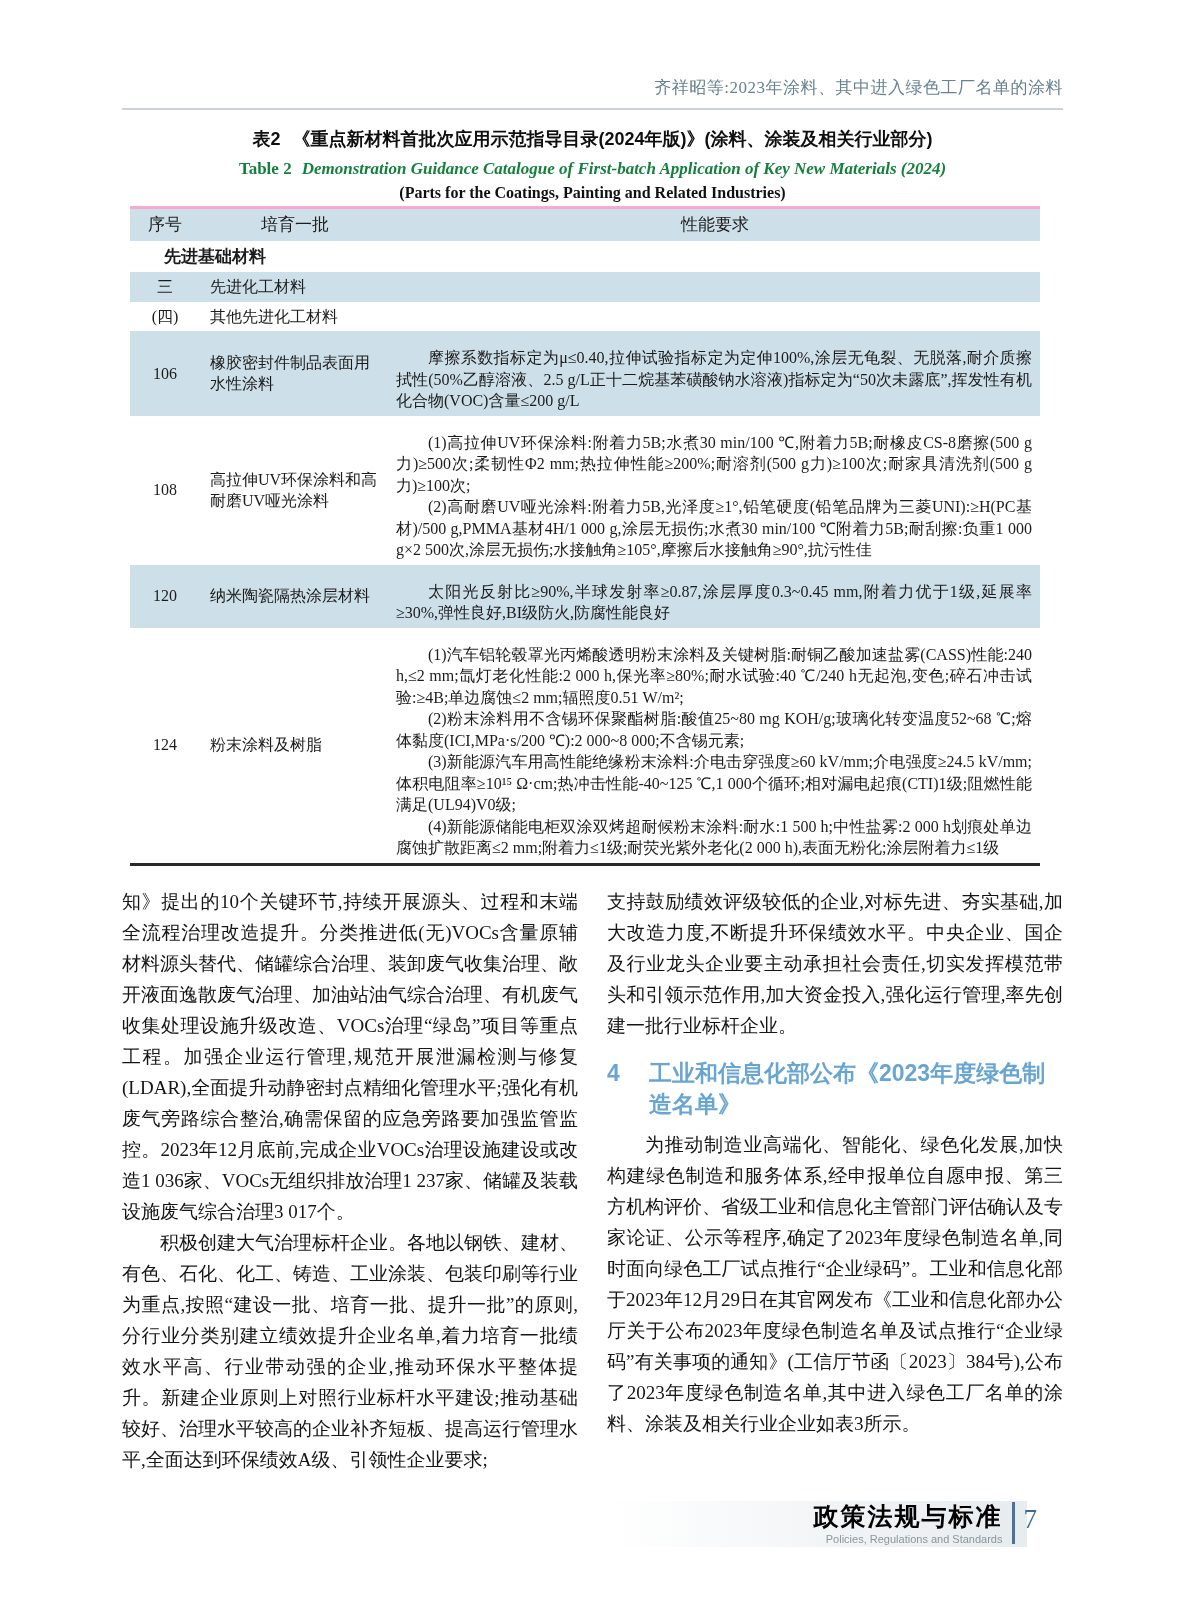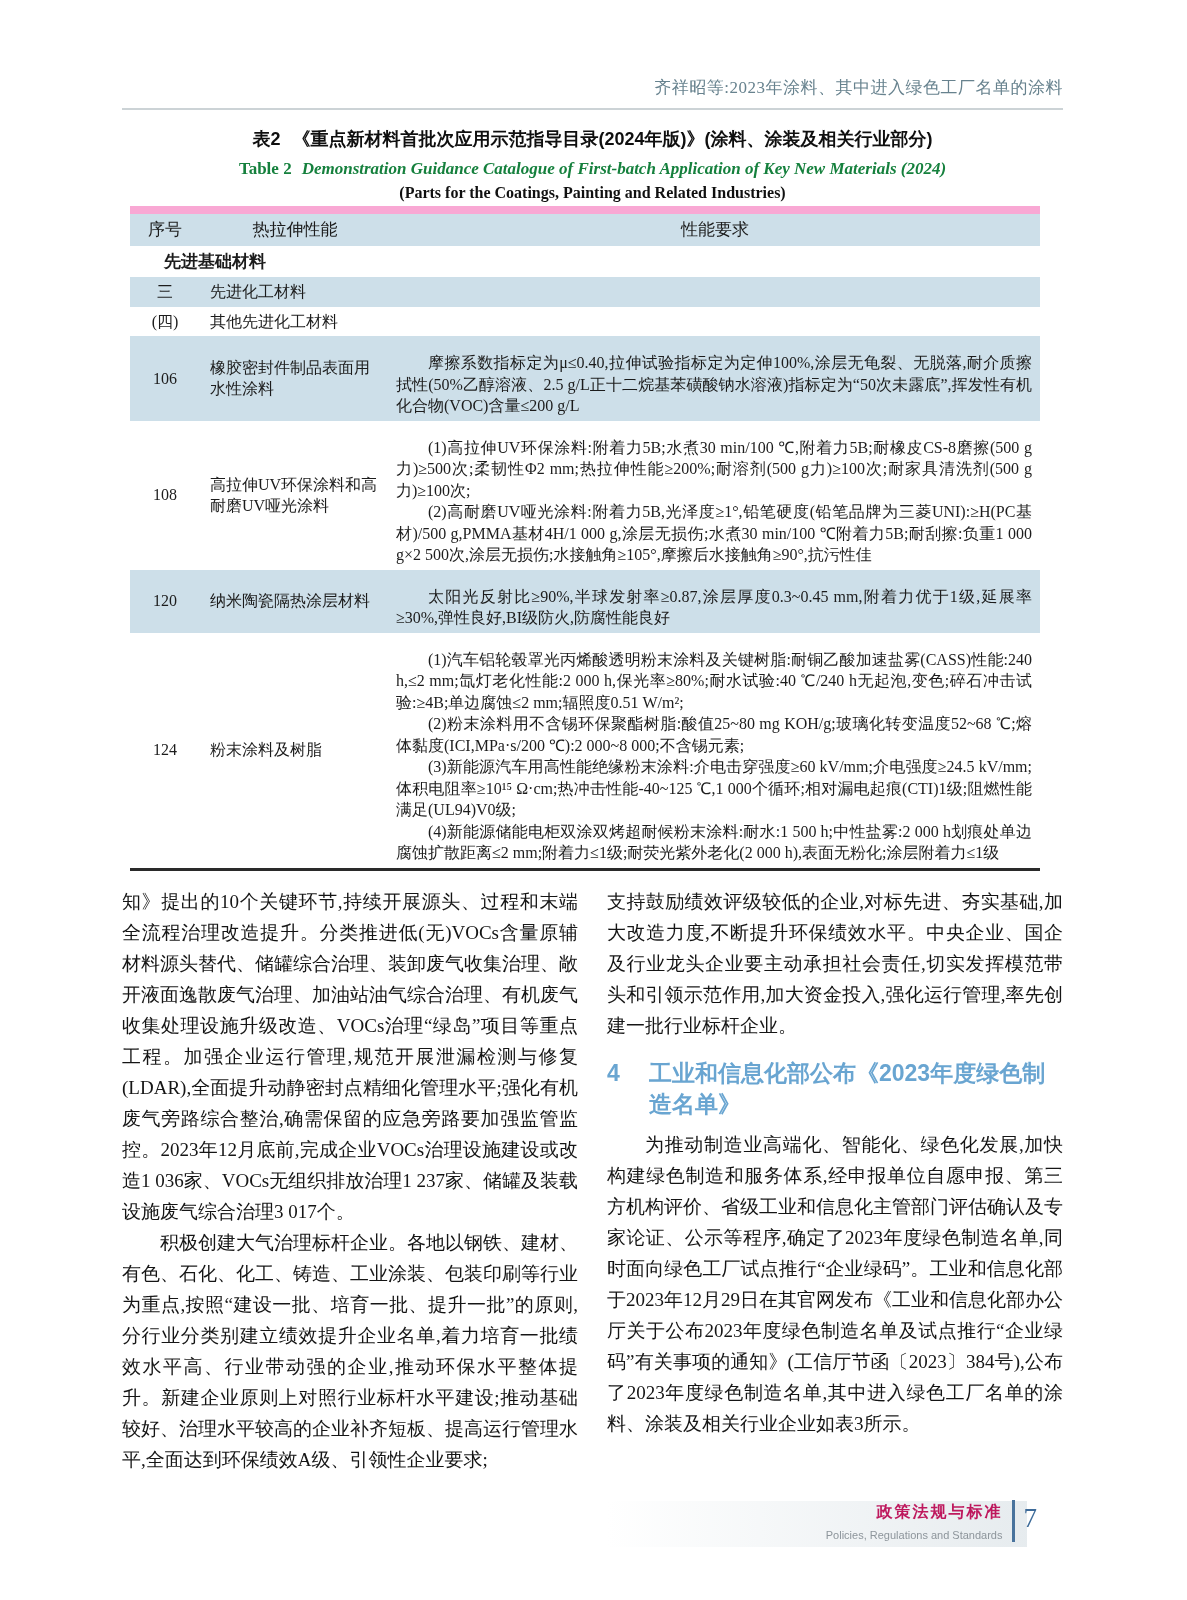--- a/index.html
+++ b/index.html
@@ -14,21 +14,21 @@
   .caption{position:absolute;top:127px;left:122px;width:941px;text-align:center;}
   .caption-zh{font-family:"Liberation Sans",sans-serif;font-weight:bold;font-size:18px;color:#0f0f0f;}
   .caption-zh .cap-label{margin-right:12px;}
   .caption-en{margin-top:8px;font-size:17px;font-weight:bold;color:#15803d;}
   .caption-en .cap-label{margin-right:10px;}
   .caption-en .cap-title{font-style:italic;}
   .caption-en2{margin-top:5px;font-size:16px;font-weight:bold;color:#101010;}
 
   
   table.t2{position:absolute;top:206px;left:130px;width:910px;border-collapse:collapse;
-           border-top:8px solid #f9a8d4;border-bottom:3px solid #2a2a2a;
+           border-top:3px solid #f9a8d4;border-bottom:3px solid #2a2a2a;
            font-size:16px;line-height:21.5px;table-layout:fixed;}
   .t2 col.c-no{width:70px;}
   .t2 col.c-name{width:190px;}
   .t2 th{background:#cddfe9;font-weight:normal;font-size:17px;padding:5px 2px;text-align:center;}
   .t2 tr.shade{background:#cddfe9;}
   .t2 td{vertical-align:middle;padding:4px 6px;}
   .t2 td.no{text-align:center;padding:4px 0;}
   .t2 td.name{text-align:left;padding:4px 10px;}
   .t2 td.perf{text-align:justify;padding:16px 8px 4px 6px;}
   .t2 td.perf p{margin:0;text-indent:2em;}
@@ -45,23 +45,23 @@
                font-family:"Liberation Sans",sans-serif;font-weight:bold;
                font-size:23px;line-height:31px;text-align:left;}
   .sec-heading .num{width:42px;flex:none;}
   .sec-heading .txt{flex:1;}
 
   
   .footer-band{position:absolute;top:1501px;right:160px;width:420px;height:46px;
                background:linear-gradient(to right,rgba(228,233,236,0),rgba(222,229,233,.75));}
   .footer{position:absolute;top:1500px;right:150px;display:flex;align-items:center;gap:9px;}
   .footer-text{text-align:right;}
-  .footer-zh{font-family:"Liberation Sans",sans-serif;font-weight:bold;font-size:16px;
-             color:#be185d;letter-spacing:2px;}
-  .footer-en{font-family:"Liberation Sans",sans-serif;font-size:11px;color:#8d959b;margin-top:6px;}
+  .footer-zh{font-family:"Liberation Sans",sans-serif;font-weight:bold;font-size:25px;
+             color:#000000;letter-spacing:2px;}
+  .footer-en{font-family:"Liberation Sans",sans-serif;font-size:11px;color:#8d959b;margin-top:0;}
   .footer-rule{width:3px;height:42px;background:#49739d;flex:none;}
   .footer-page{font-size:27px;color:#3d6b99;padding-bottom:6px;}
 </style>
 </head>
 <body>
 
 <div class="page">
 
   <div class="running-head">齐祥昭等:2023年涂料、其中进入绿色工厂名单的涂料</div>
   <div class="head-rule"></div>
@@ -78,21 +78,21 @@
 
   <table class="t2">
     <colgroup>
         <col class="c-no">
         <col class="c-name">
         <col>
       </colgroup>
     <thead>
       <tr>
         <th>序号</th>
-        <th>热拉伸性能</th>
+        <th>培育一批</th>
         <th>性能要求</th>
       </tr>
     </thead>
     <tbody>
         <tr>
           <td colspan="3" class="group">先进基础材料</td>
         </tr>
         <tr class="shade">
           <td class="no">三</td>
           <td colspan="2" class="name">先进化工材料</td>

